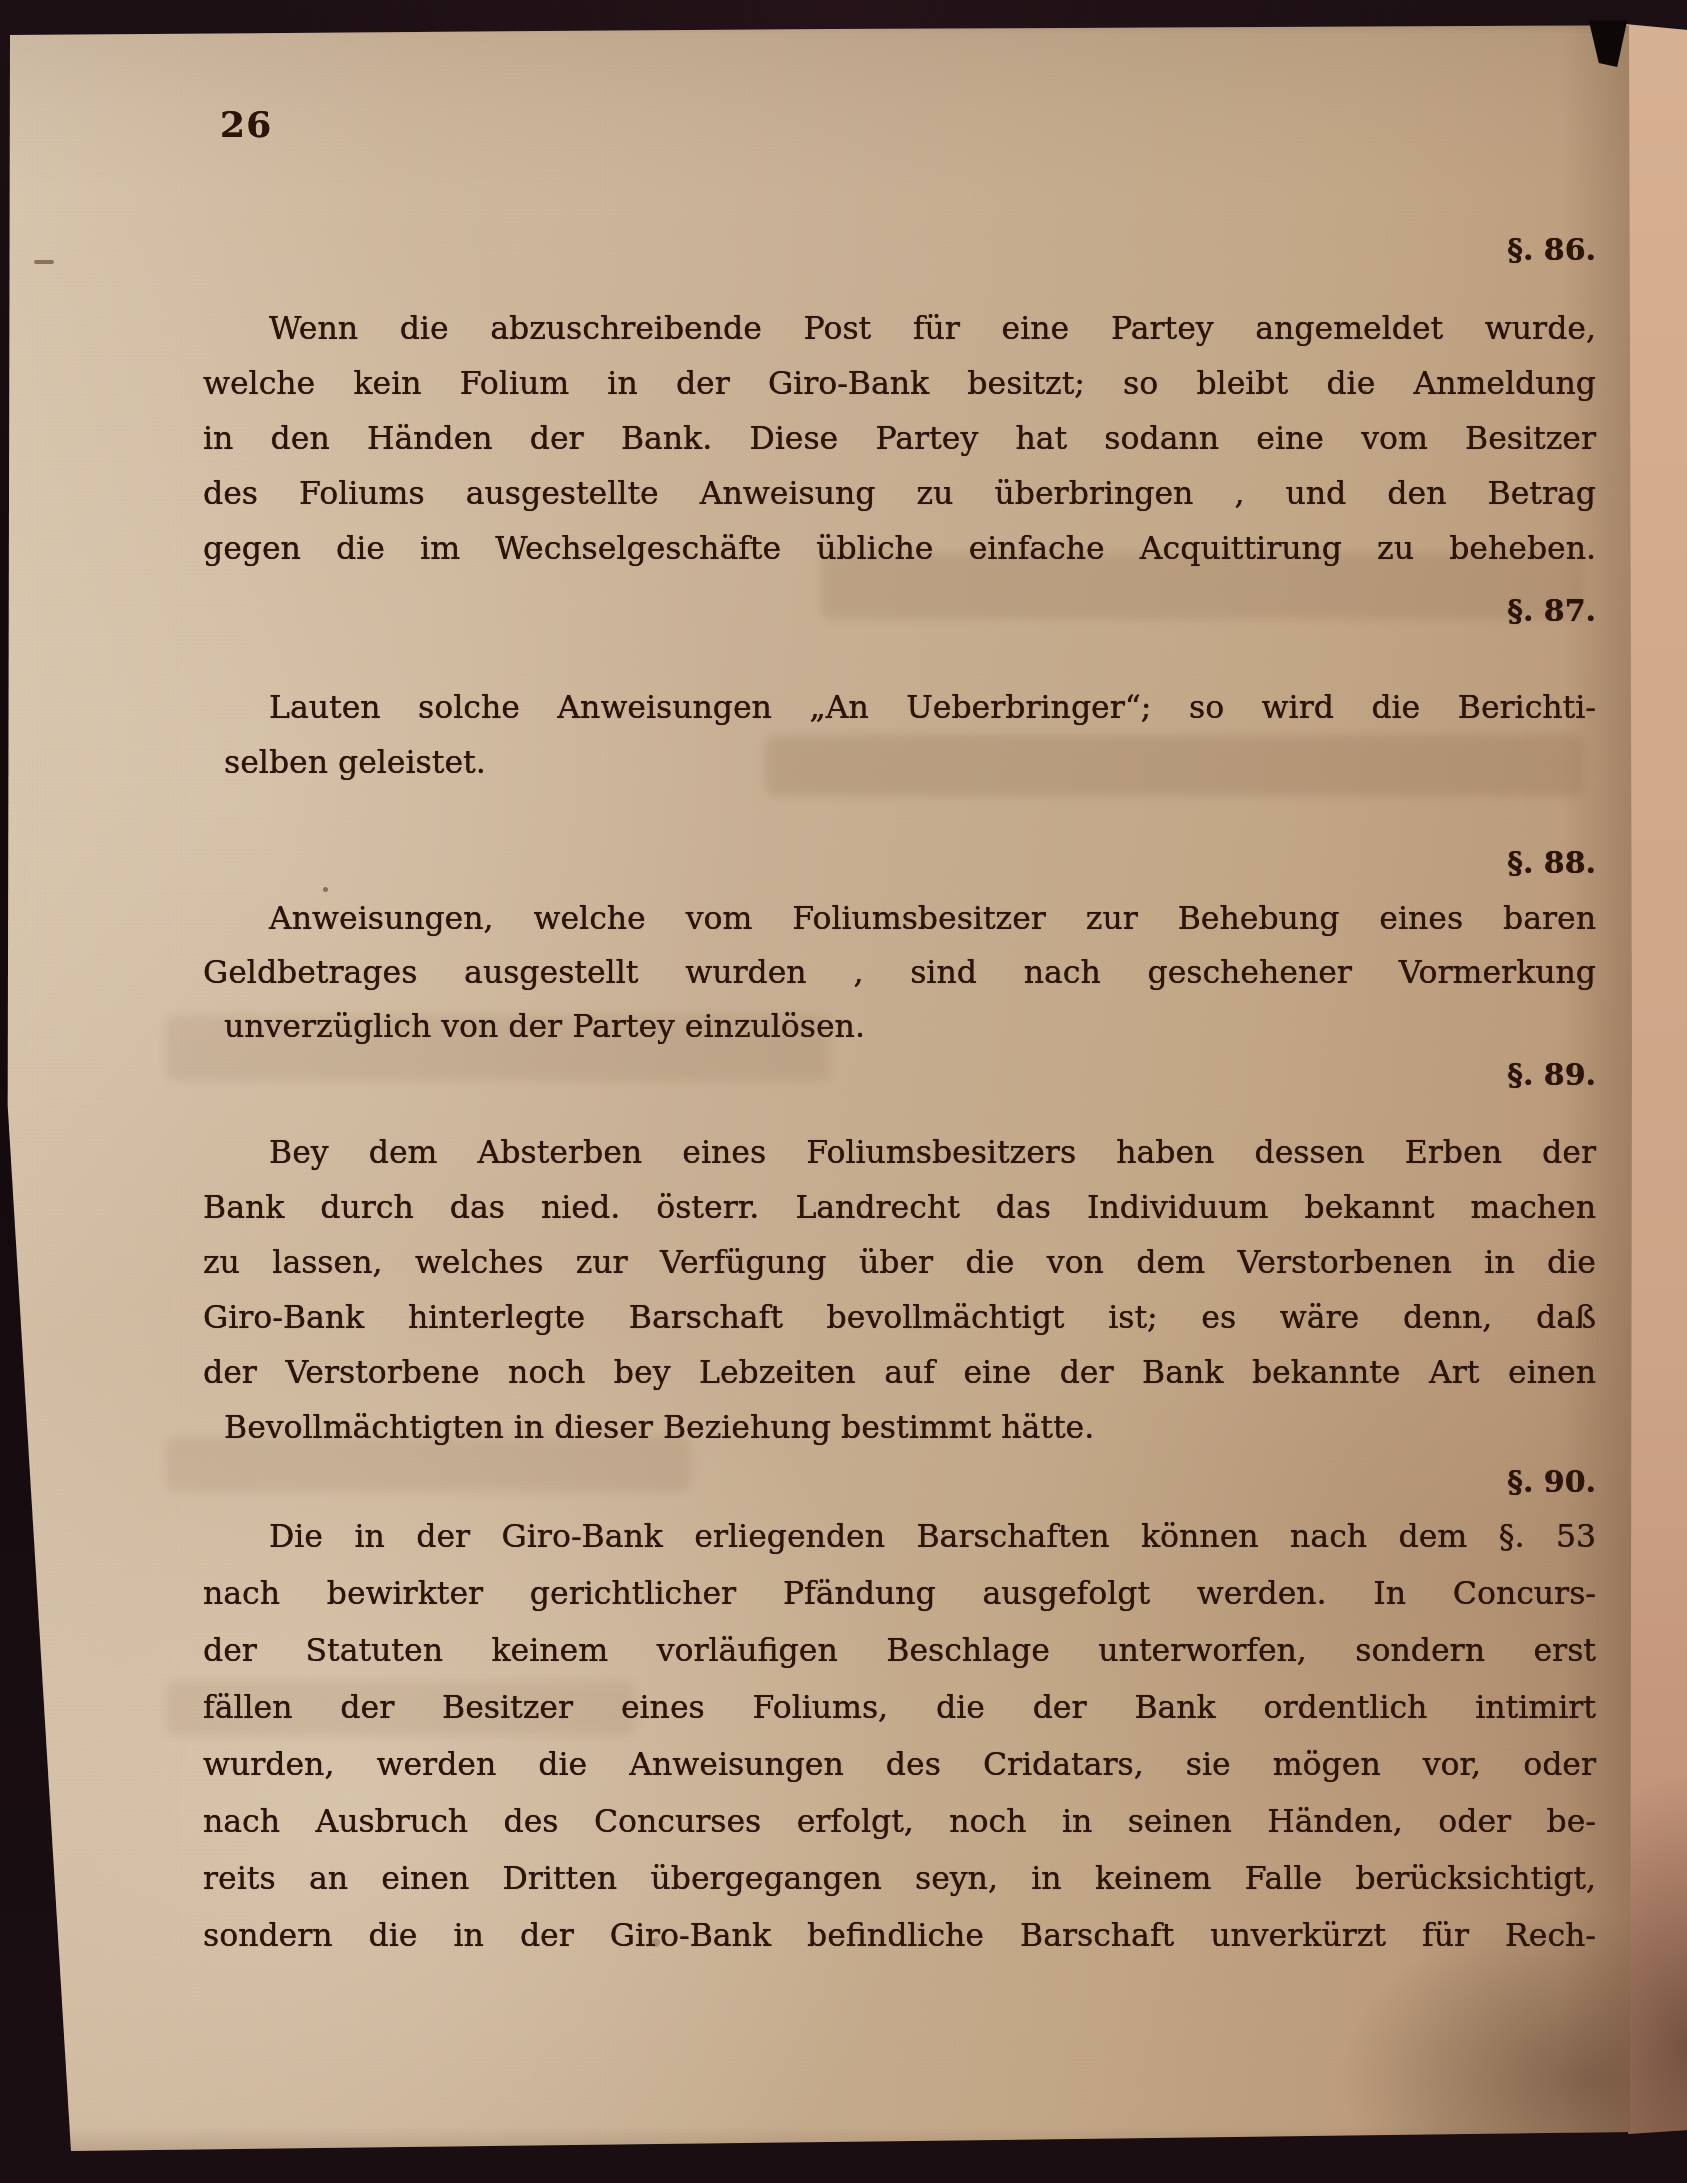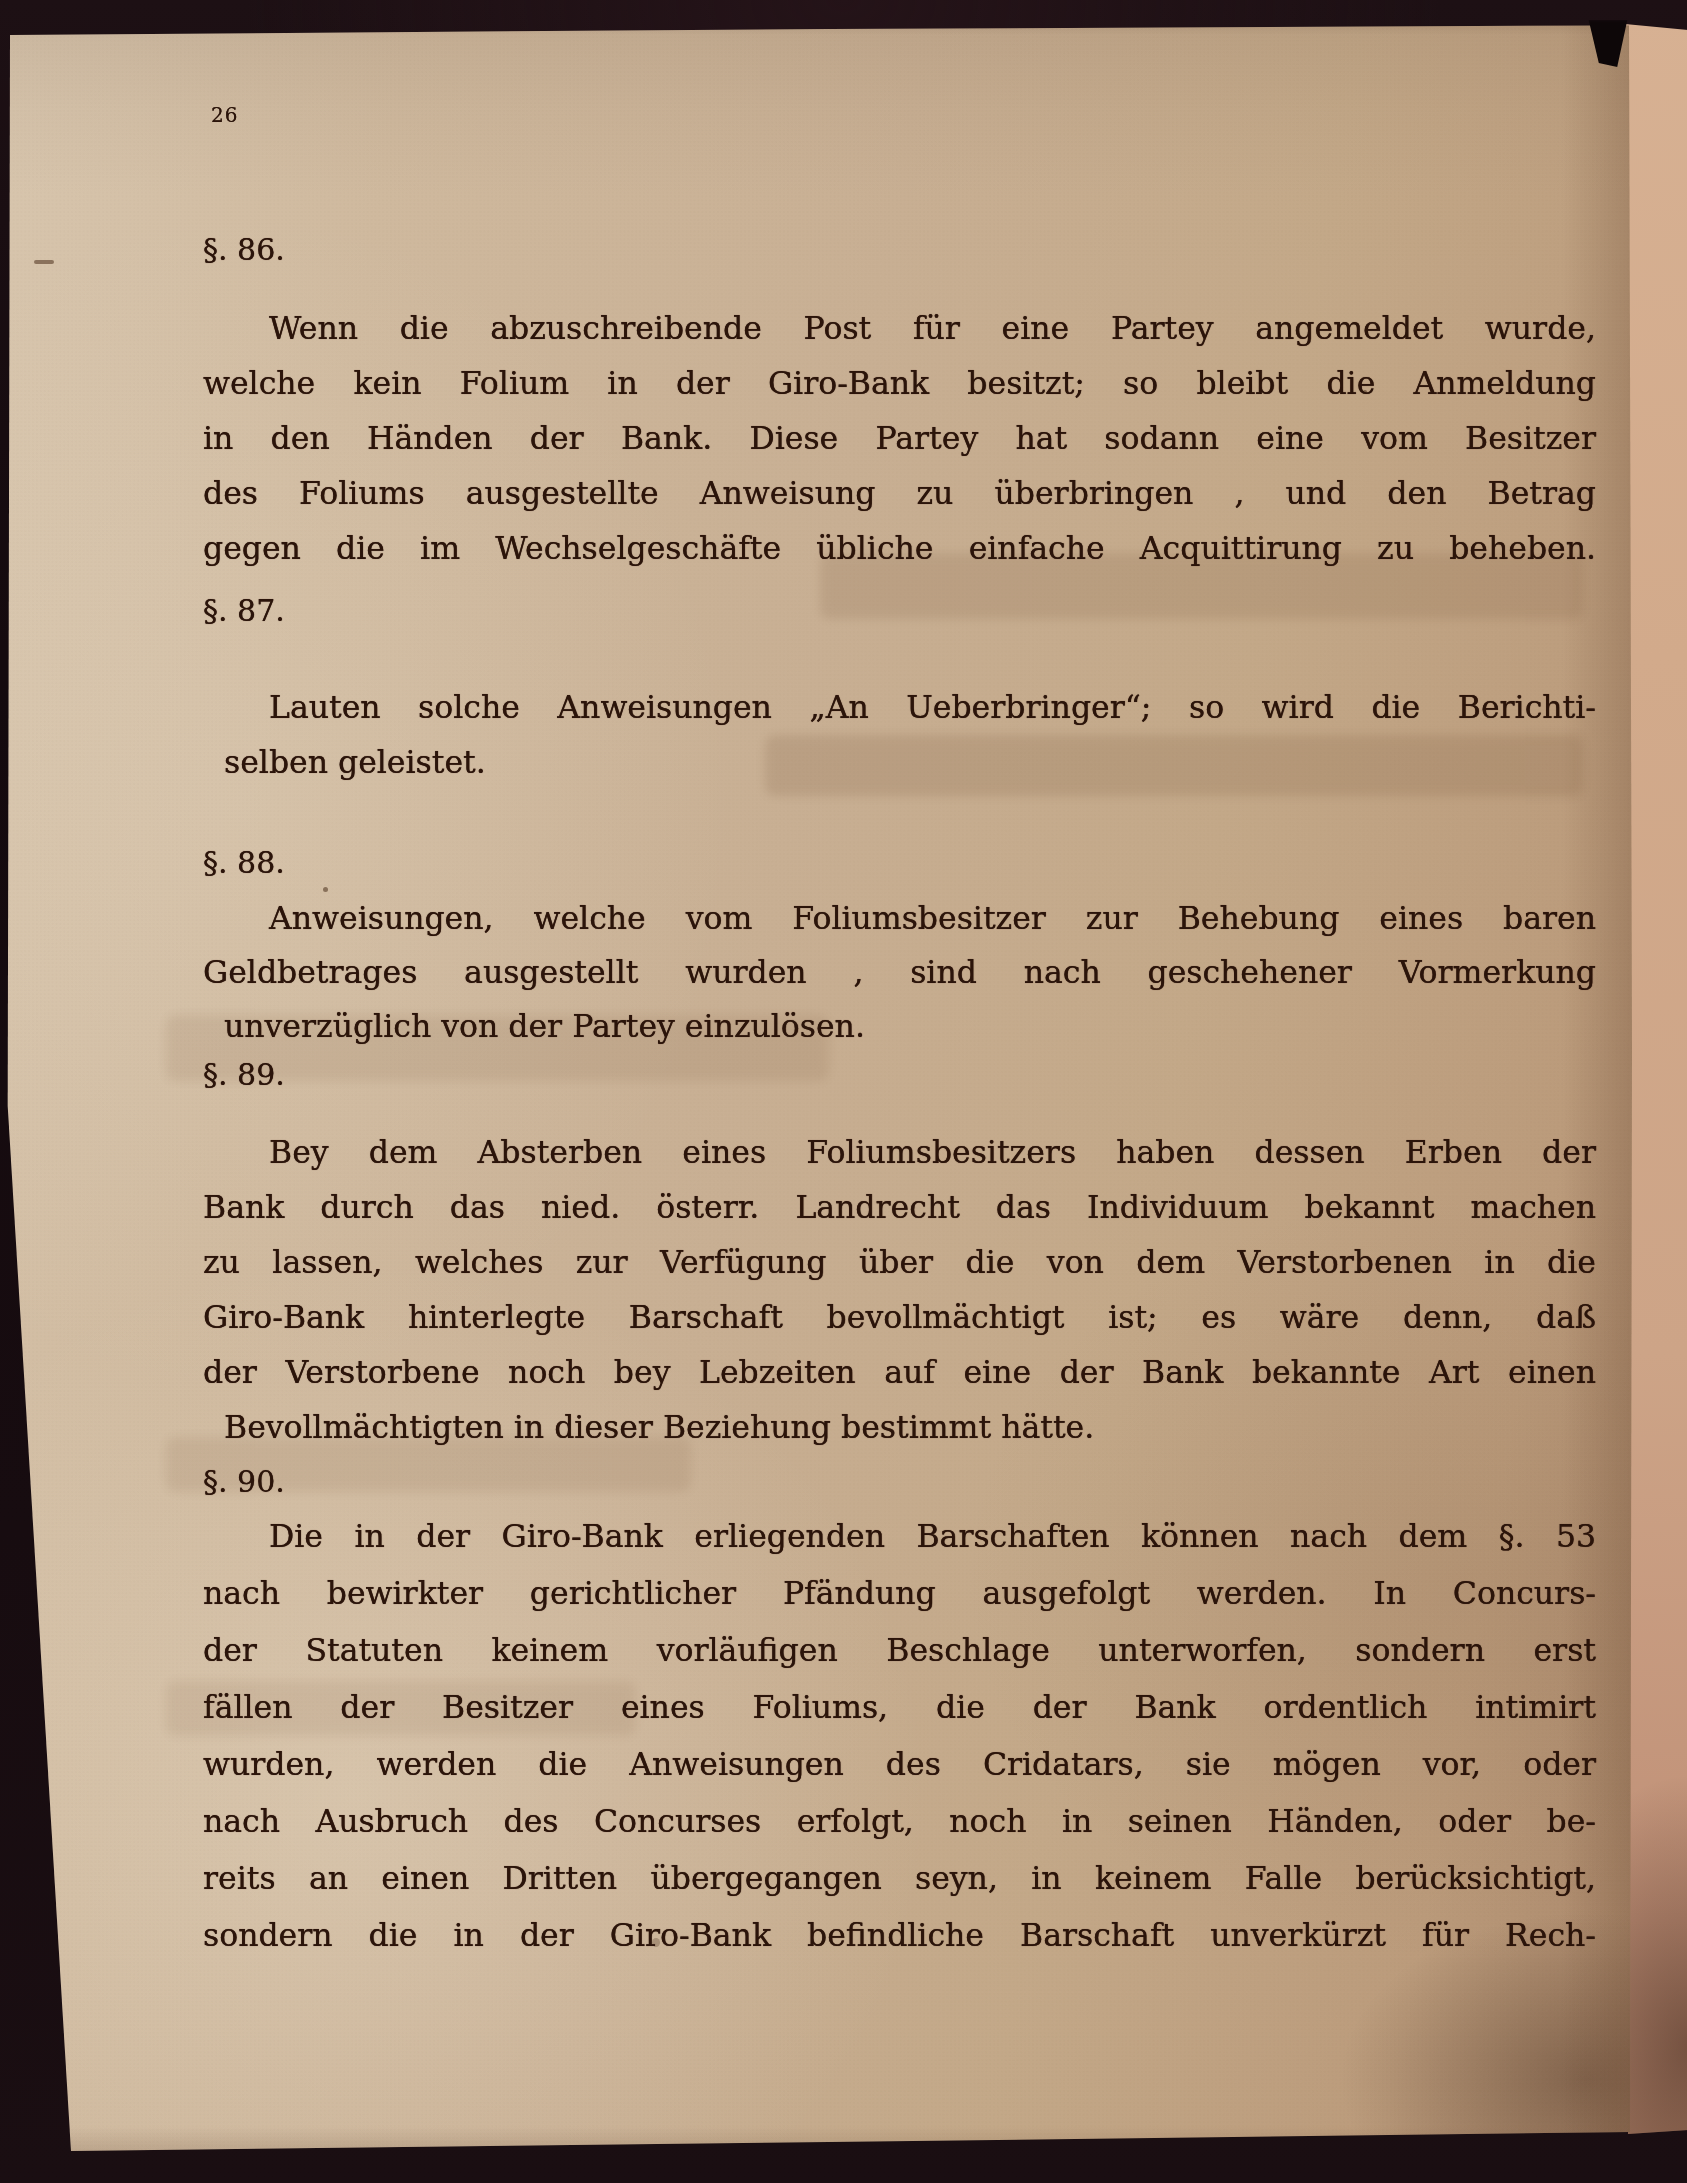--- a/index.html
+++ b/index.html
@@ -52,23 +52,23 @@
     position:absolute;left:1585px;top:20px;width:46px;height:49px;
     background:#0d0708;filter:blur(1.7px);
     clip-path:polygon(8% 0,92% 0,70% 96%,30% 88%);
   }
   
   .ghost{position:absolute;background:#6d4a2e;filter:blur(5px);border-radius:10px;pointer-events:none;}
   .speck{position:absolute;border-radius:50%;background:rgba(74,48,28,0.55);pointer-events:none;}
   .dash{position:absolute;width:20px;height:4.4px;border-radius:2.2px;background:rgba(76,48,28,0.55);pointer-events:none;}
   
   .text-col{position:absolute;left:203px;top:0;width:1393px;height:100%;color:#2b140a;}
-  .pageno{position:absolute;left:8px;top:103px;font-size:20px;font-weight:400;letter-spacing:1.1px;
+  .pageno{position:absolute;left:17px;top:103px;font-size:36px;font-weight:700;letter-spacing:1.1px;
           text-shadow:0 0 0.6px rgba(43,20,10,.8);}
-  .heading{position:absolute;left:0;width:100%;text-align:left;font-size:30px;font-weight:400;
+  .heading{position:absolute;left:0;width:100%;text-align:right;font-size:30px;font-weight:700;
            text-shadow:0 0 0.7px rgba(43,20,10,.85), 0.3px 0.4px 0 rgba(43,20,10,.30);}
   .para{position:absolute;left:0;width:100%;font-size:31.5px;font-weight:400;
         text-shadow:0 0 0.7px rgba(43,20,10,.85), 0.3px 0.4px 0 rgba(43,20,10,.30);}
   .para .line{text-align:justify;text-align-last:justify;white-space:normal;}
   .para .line.first{text-indent:66px;}
   .para .line.short{text-align-last:left;margin-left:21px;}
   .lh97{line-height:54px;}.lh99{line-height:55px;}.lh100{line-height:55px;}.lh103{line-height:57px;}
 </style>
 </head>
 <body>

